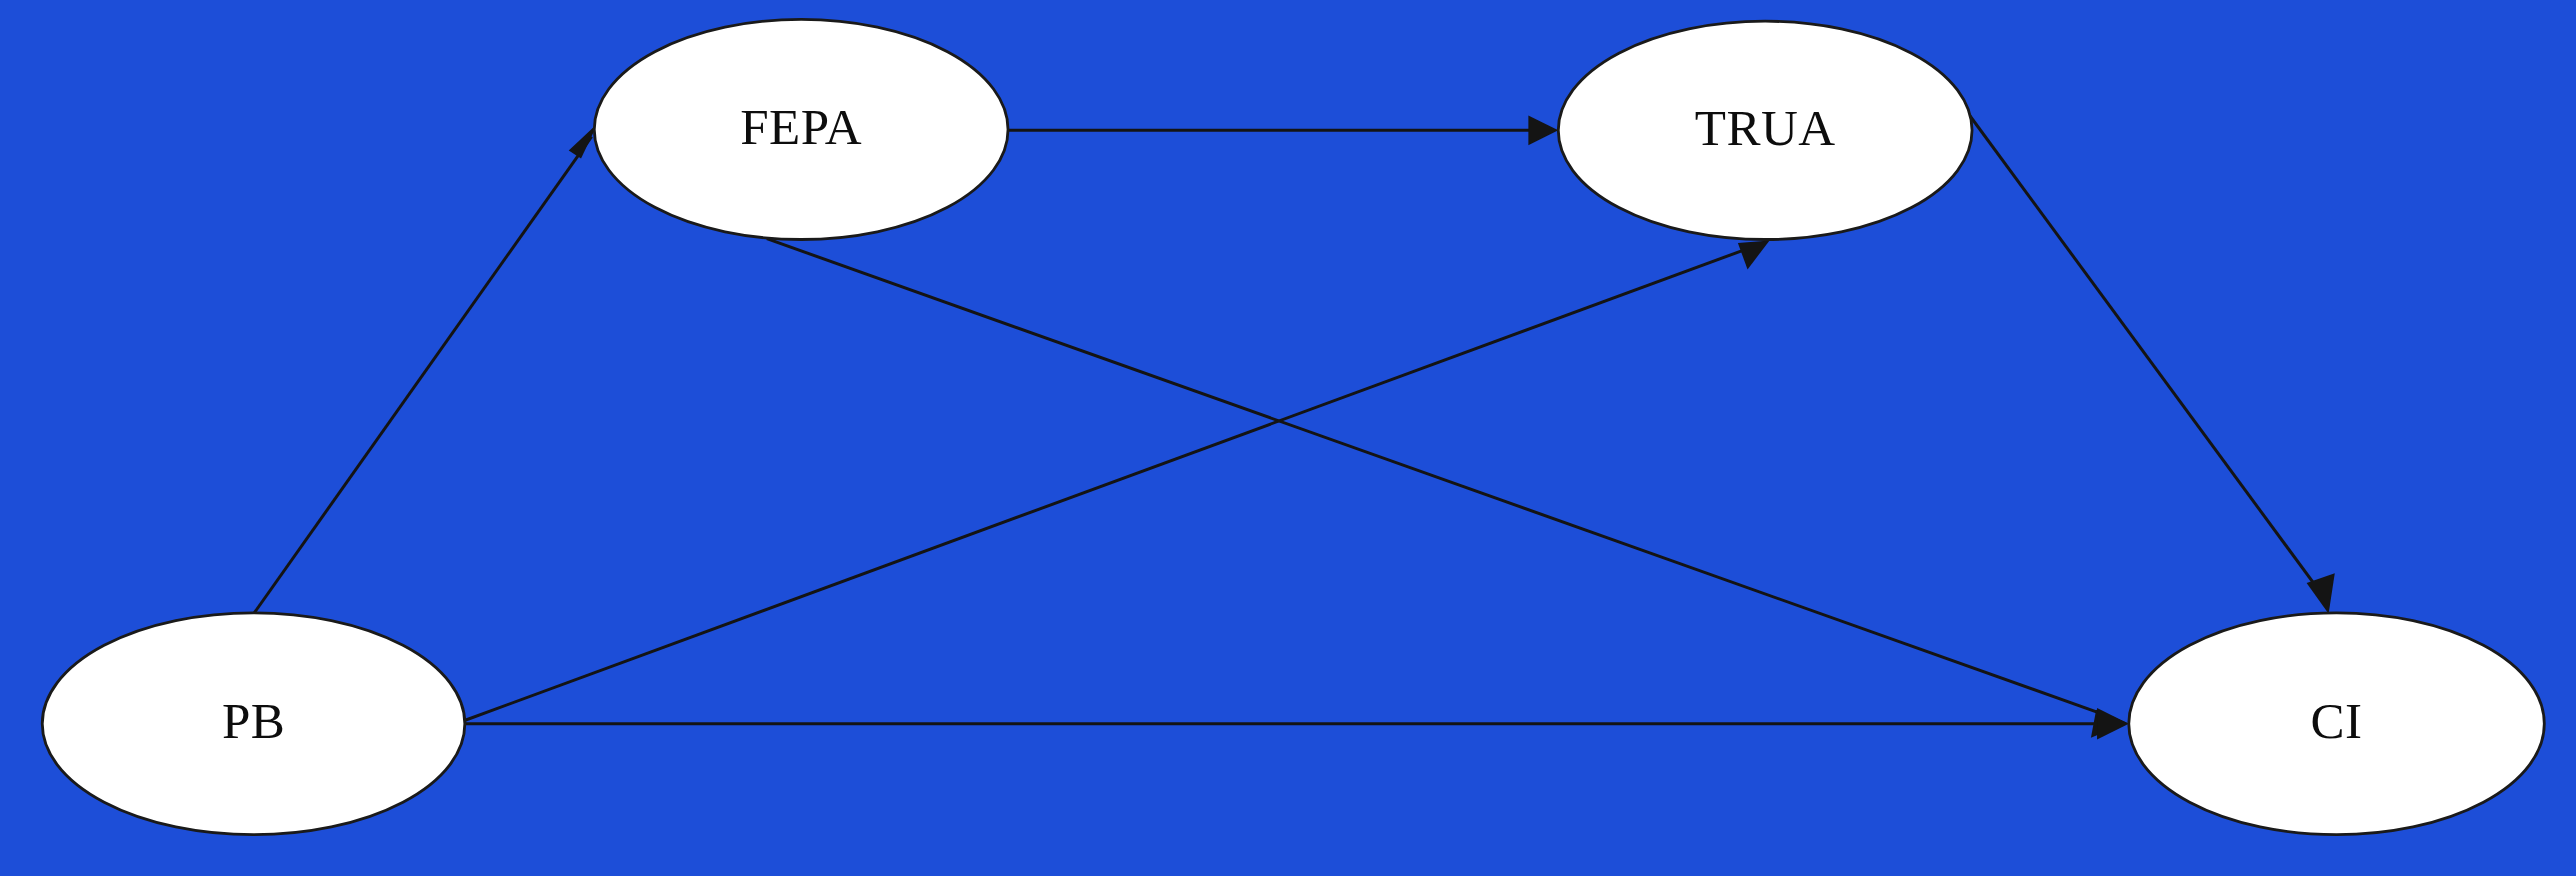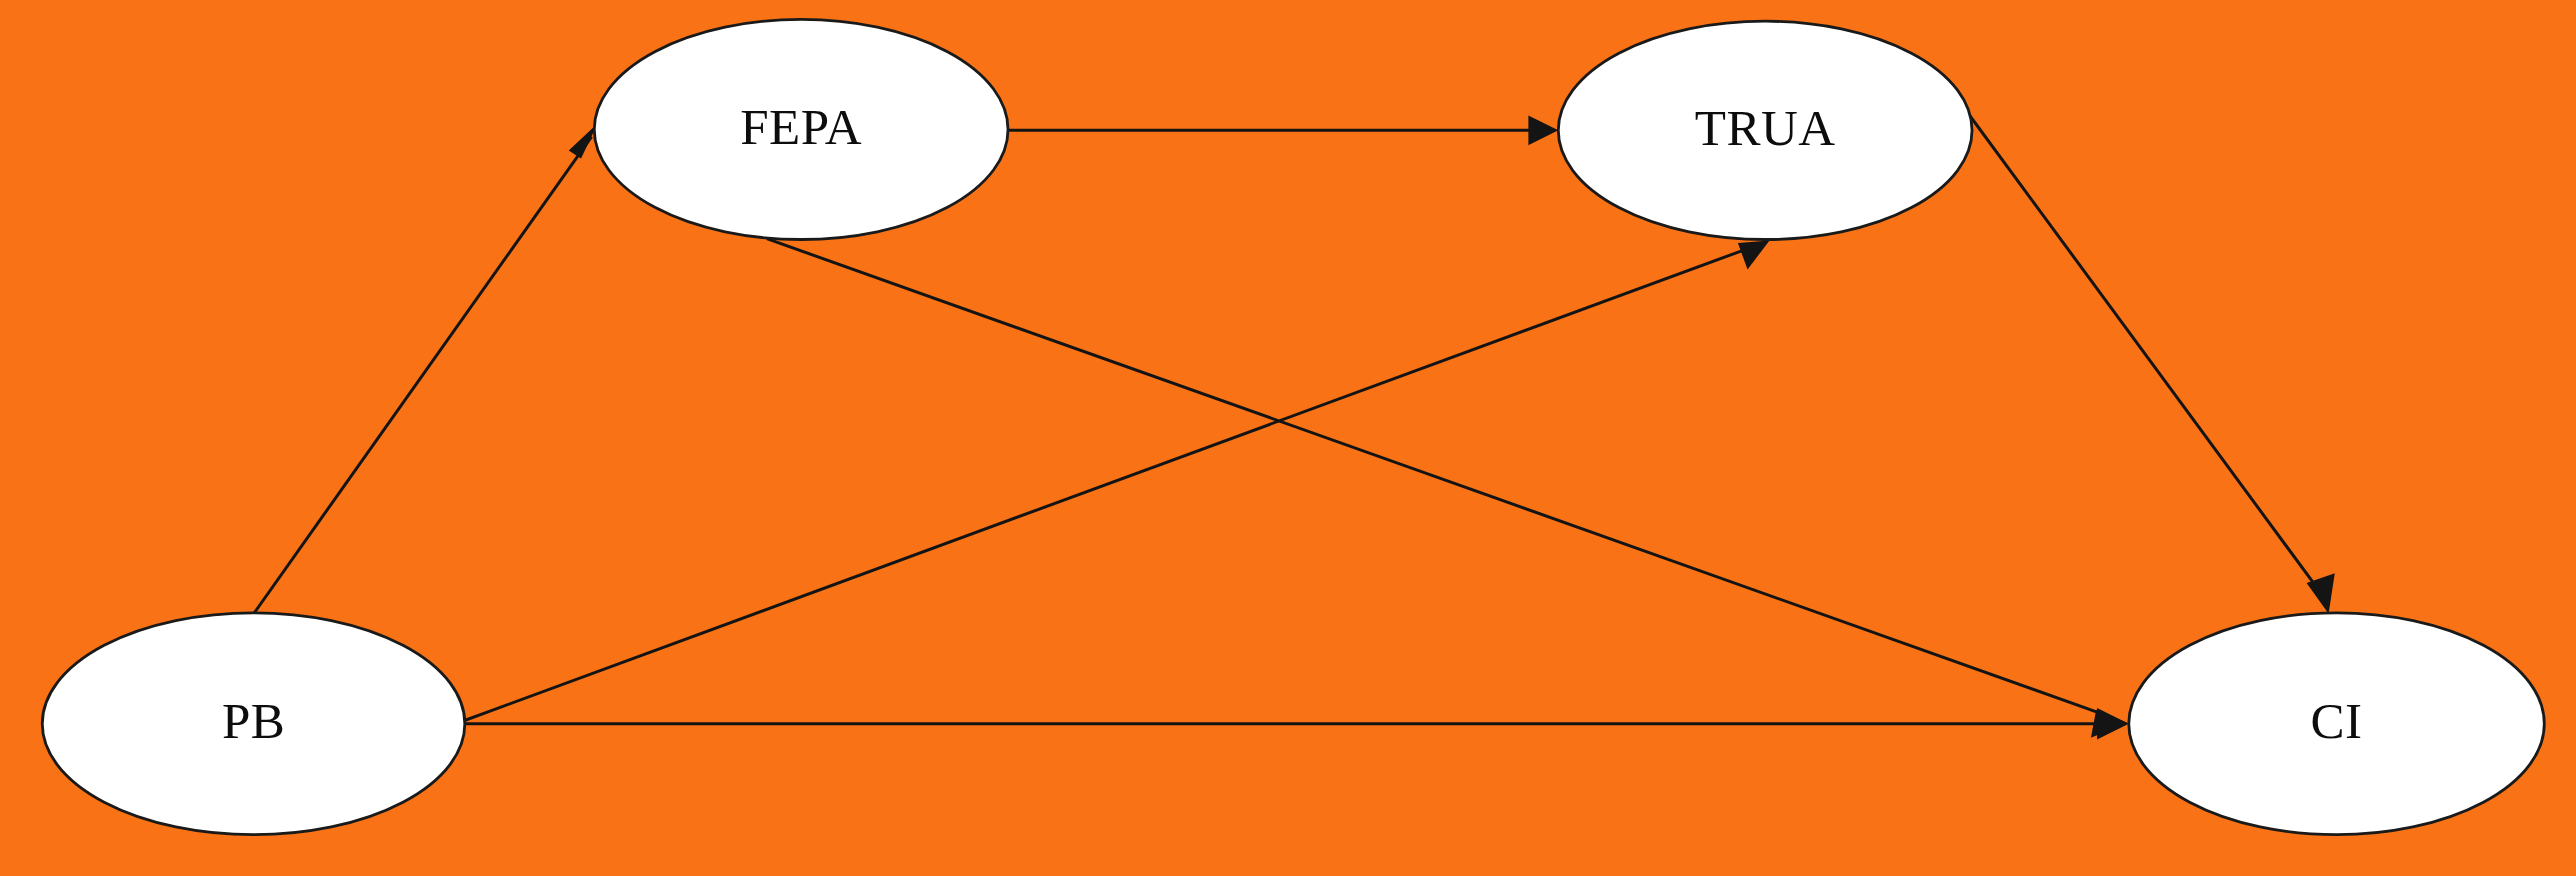--- a/index.html
+++ b/index.html
@@ -8,21 +8,21 @@
     padding: 0;
     background: #ffffff;
   }
   body {
     font-family: "Liberation Serif", "DejaVu Serif", serif;
   }
   #diagram-canvas {
     position: relative;
     width: 2576px;
     height: 877px;
-    background: #f97316;
+    background: #1d4ed8;
     overflow: hidden;
   }
   #diagram-svg {
     display: block;
     width: 2576px;
     height: 877px;
   }
   .node-ellipse {
     fill: #ffffff;
     stroke: #1a1a1a;

